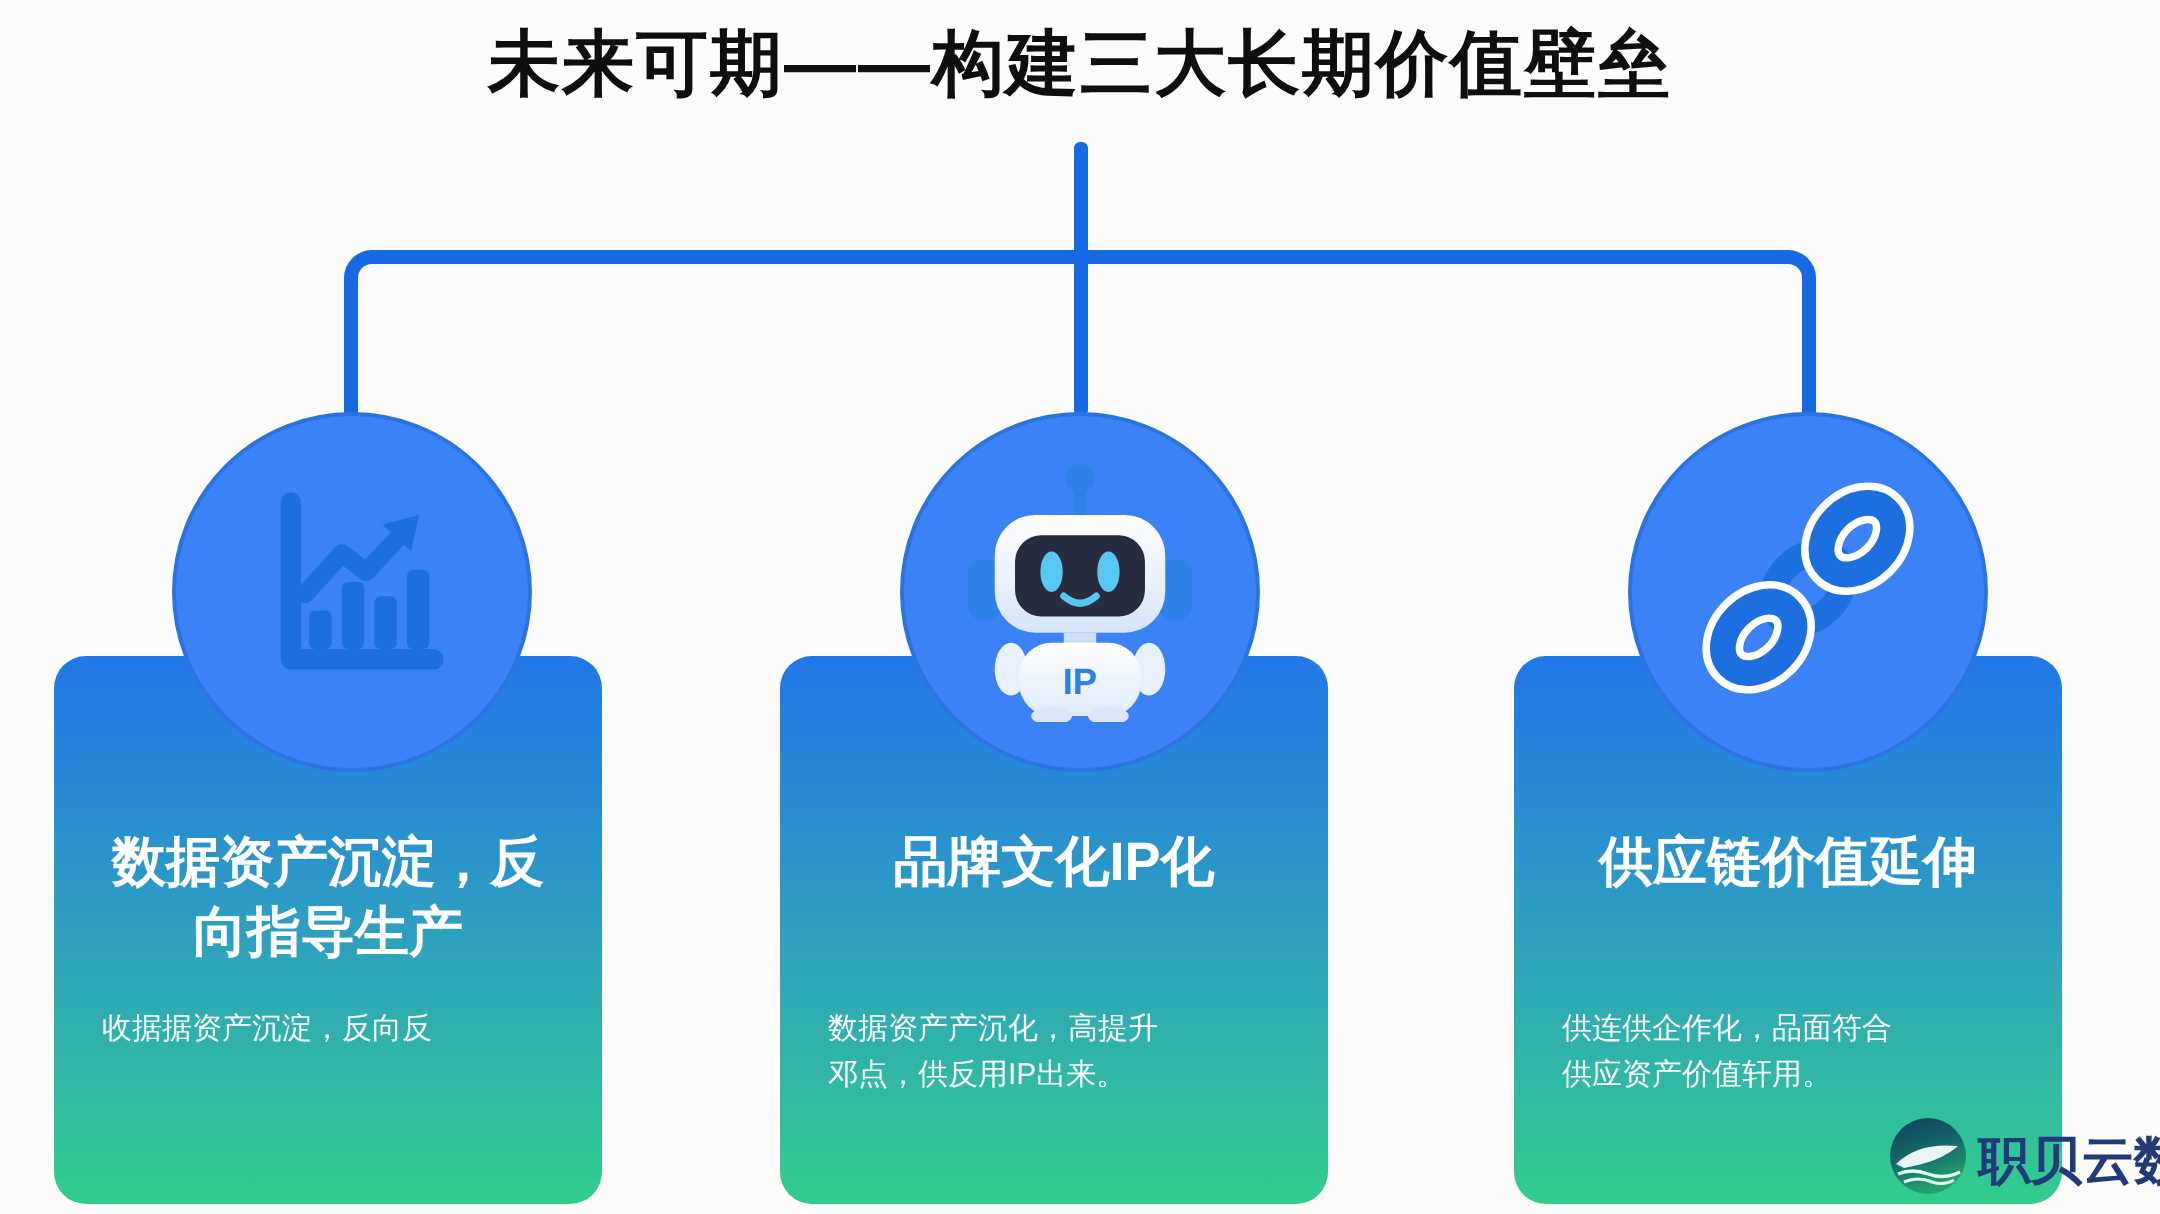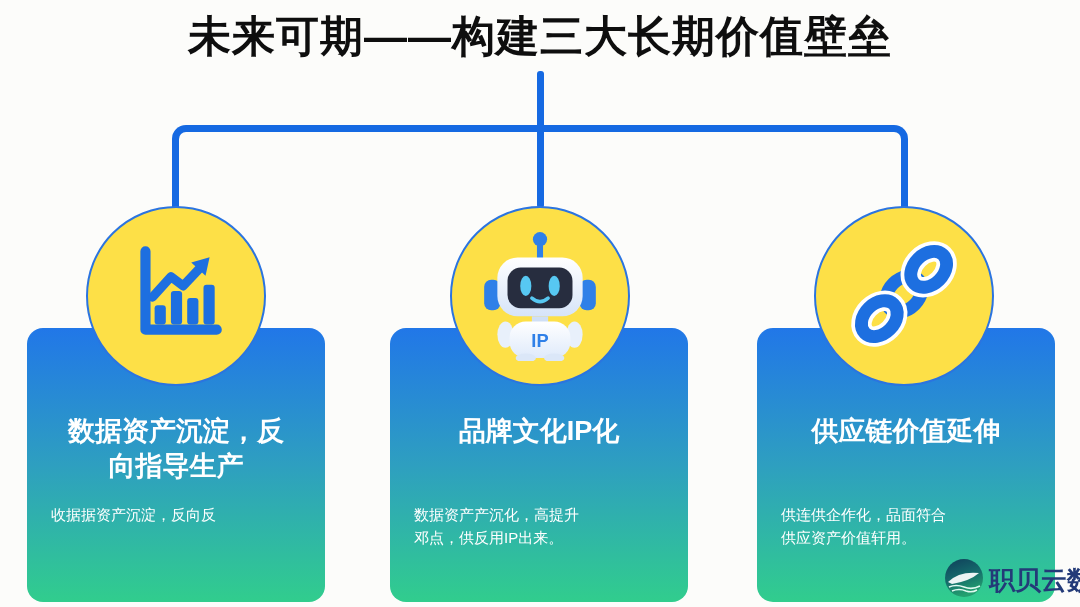--- a/index.html
+++ b/index.html
@@ -3,48 +3,48 @@
 <meta charset="utf-8">
 <style>
   html,body { margin:0; padding:0; background:#e8e8e6; }
   .canvas {
     position:relative; width:1080px; height:607px; margin:0 auto;
     background:#fcfcfa; overflow:hidden;
     font-family:"Liberation Sans","DejaVu Sans",sans-serif;
   }
   .main-title {
     position:absolute; top:8px; left:0; right:0;
-    text-align:center; font-size:43px; font-weight:900; color:#0e0e0e;
+    text-align:center; font-size:36px; font-weight:900; color:#0e0e0e;
     letter-spacing:1px;
   }
   
   .stem-center {
     position:absolute; left:537px; top:71px; width:7px; height:137px;
     background:#1569e2; border-radius:3px;
   }
   .bracket {
     position:absolute; left:172px; top:125px; width:736px; height:83px;
     border-top:7px solid #1569e2; border-left:7px solid #1569e2;
     border-right:7px solid #1569e2; border-bottom:none;
     border-radius:14px 14px 0 0; box-sizing:border-box;
   }
   
   .icon-circle {
     position:absolute; top:206px; width:180px; height:180px;
     box-sizing:border-box; border-radius:50%;
-    background:#fde047; border:2px solid #2b74e0;
+    background:#3b82f6; border:2px solid #2b74e0;
     display:flex; align-items:center; justify-content:center;
     z-index:2;
   }
   .circle-1 { left:86px; }
   .circle-2 { left:450px; }
   .circle-3 { left:814px; }
   
   .card {
-    position:absolute; top:328px; width:298px; height:274px;
+    position:absolute; top:328px; width:274px; height:274px;
     border-radius:16px; box-sizing:border-box;
     background:linear-gradient(180deg,#2177e8 0%, #2e9fc0 50%, #31cd8d 100%);
     color:#ffffff; padding:86px 24px 0 24px; text-align:center;
     z-index:1;
   }
   .card-1 { left:27px; }
   .card-2 { left:390px; }
   .card-3 { left:757px; }
   .card-title {
     font-size:27px; font-weight:700; line-height:1.3;

